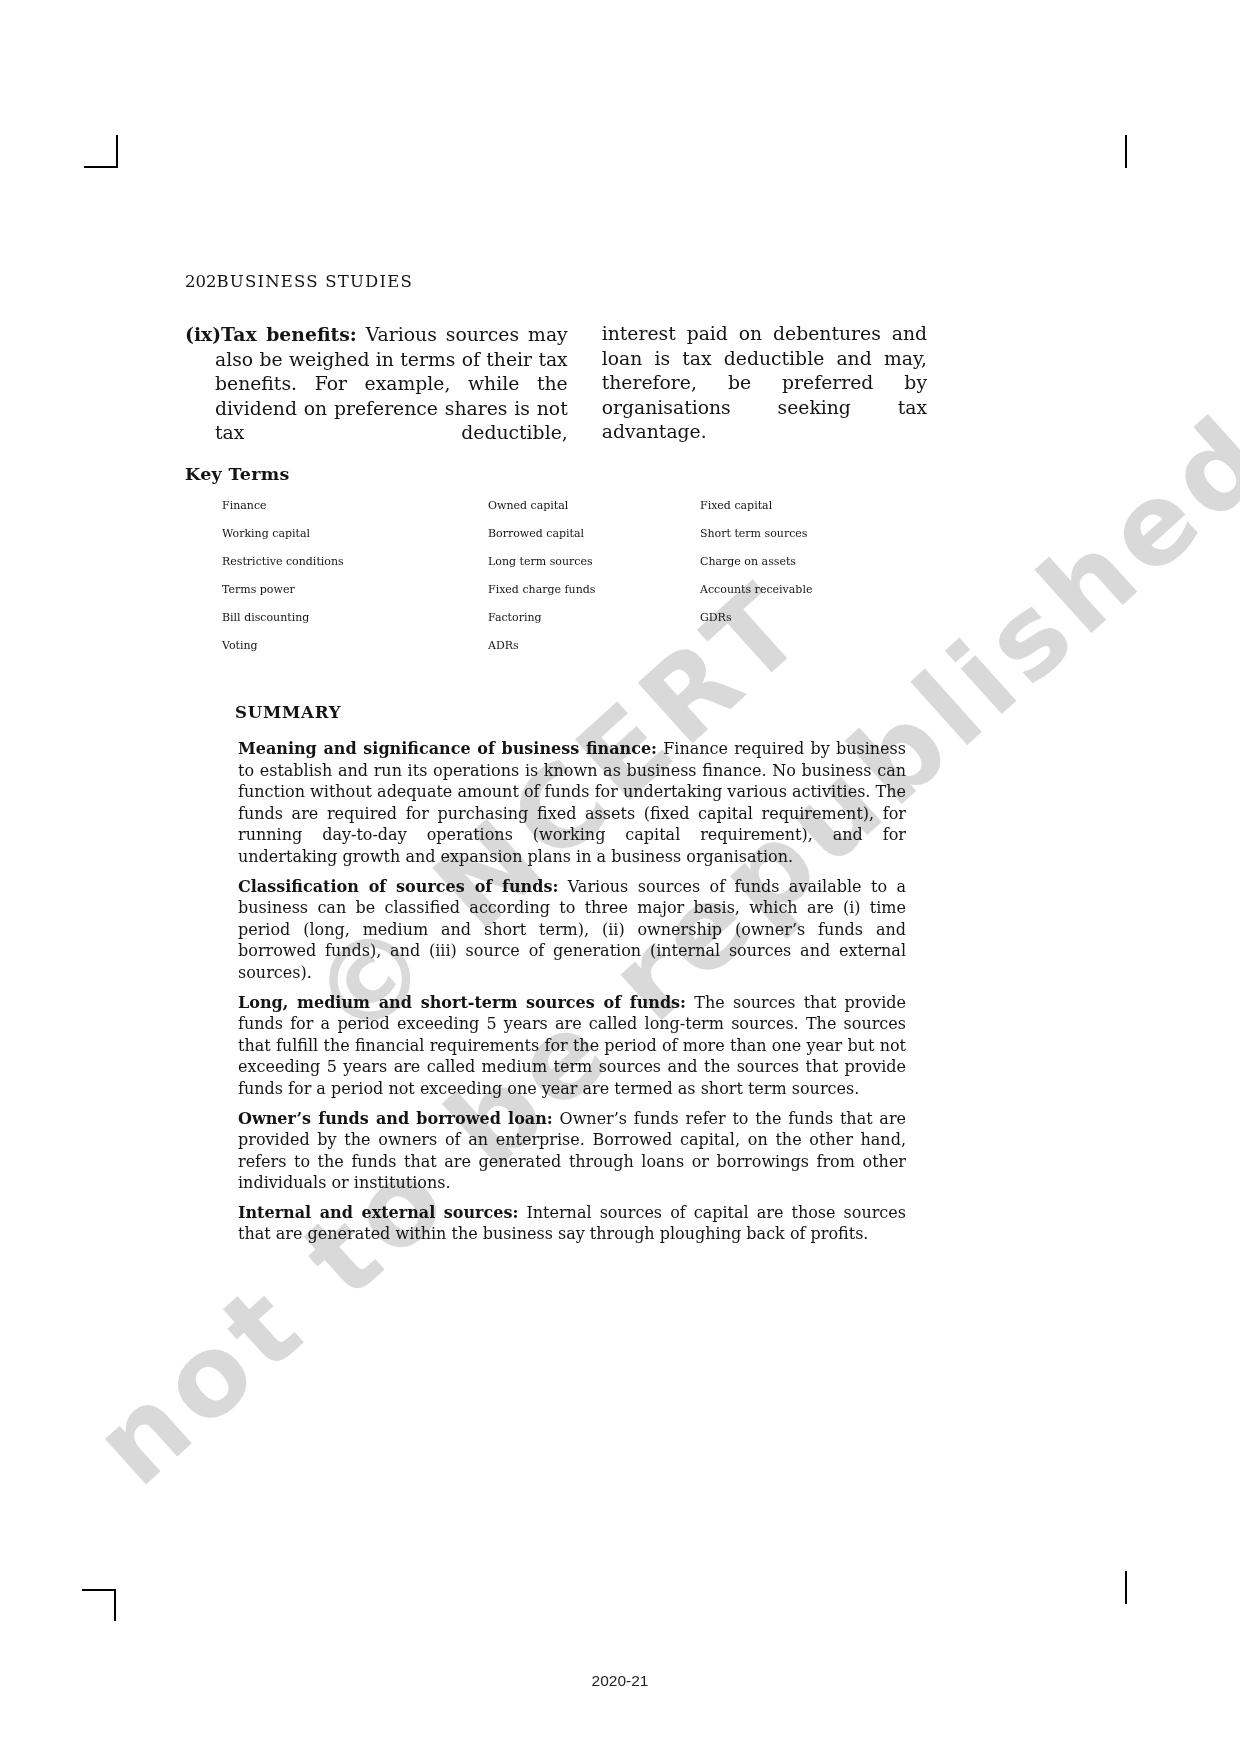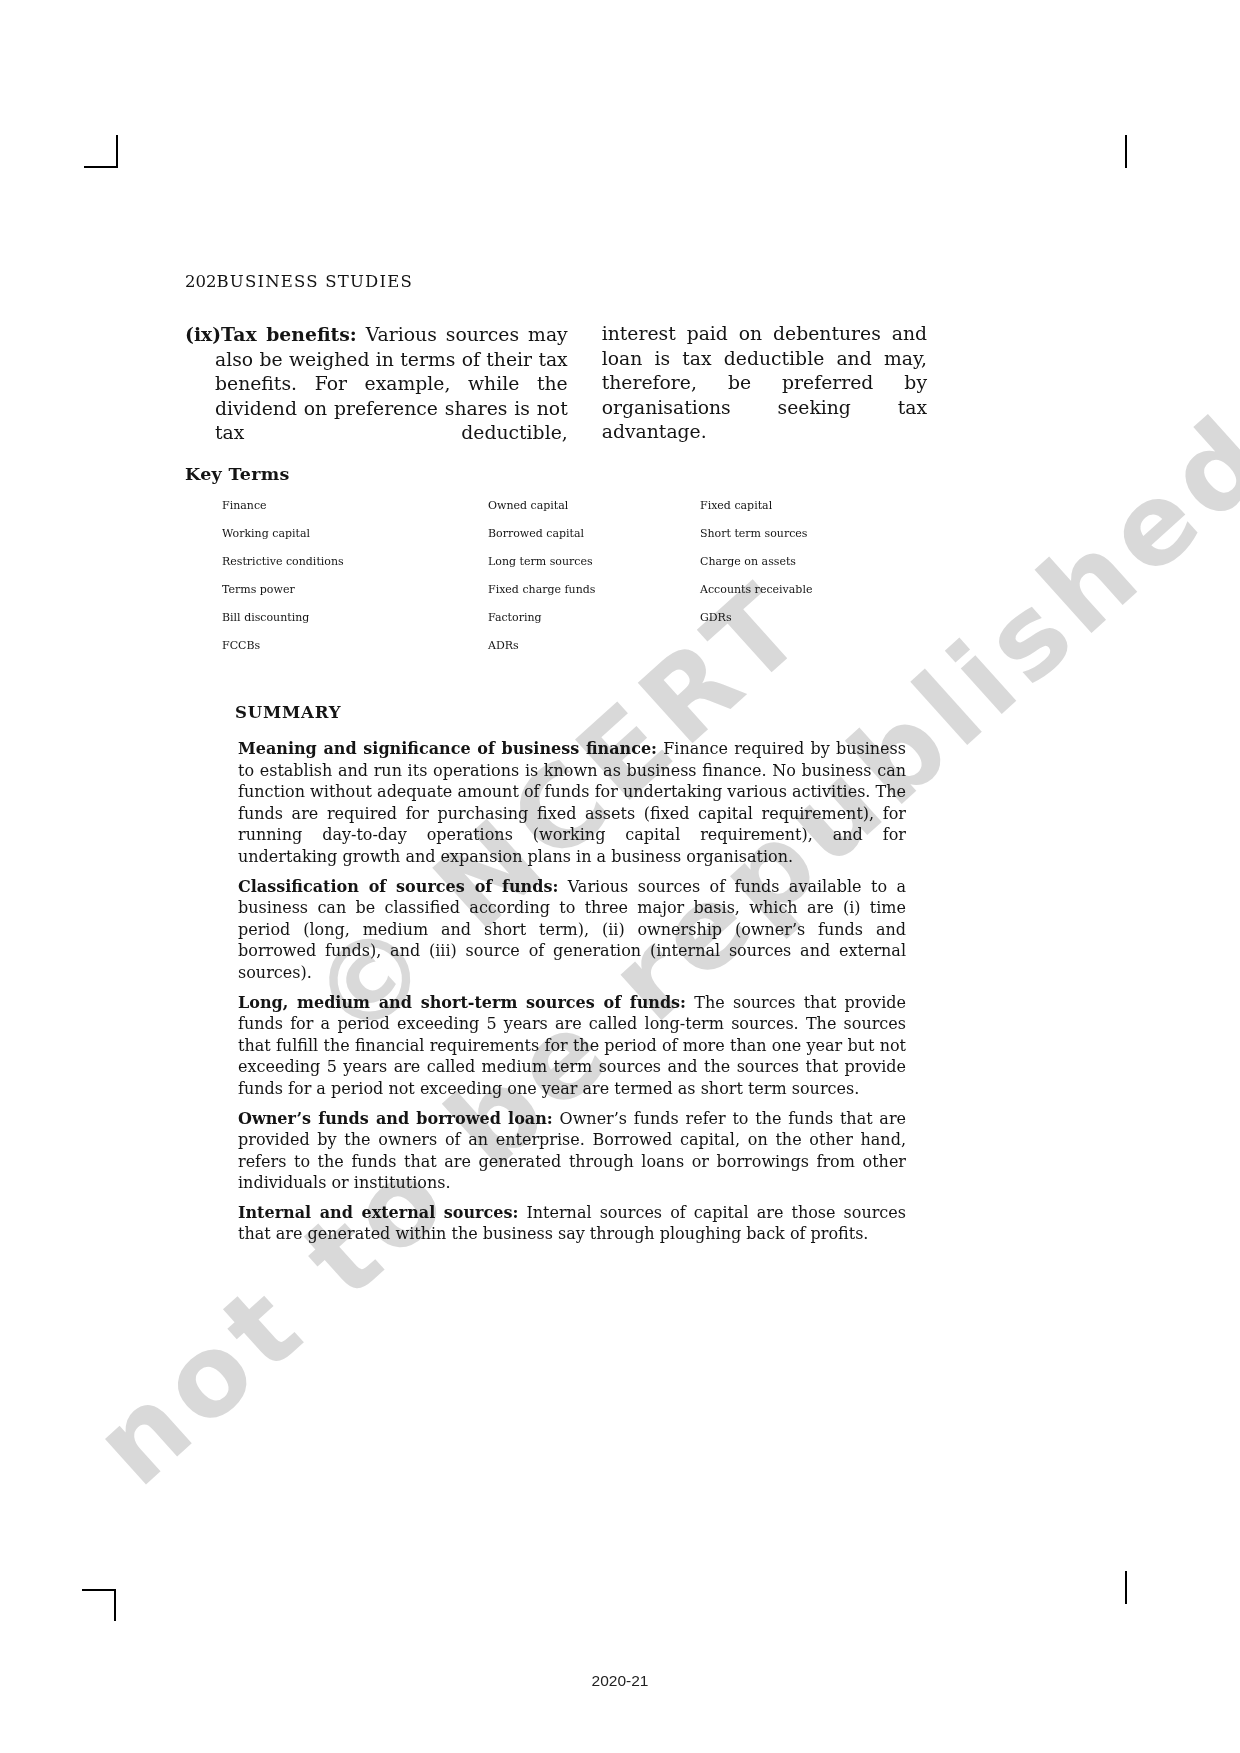--- a/index.html
+++ b/index.html
@@ -130,21 +130,21 @@
       <span class="kt-cell">Short term sources</span>
       <span class="kt-cell">Restrictive conditions</span>
       <span class="kt-cell">Long term sources</span>
       <span class="kt-cell">Charge on assets</span>
       <span class="kt-cell">Terms power</span>
       <span class="kt-cell">Fixed charge funds</span>
       <span class="kt-cell">Accounts receivable</span>
       <span class="kt-cell">Bill discounting</span>
       <span class="kt-cell">Factoring</span>
       <span class="kt-cell">GDRs</span>
-      <span class="kt-cell">FCCBs</span>
+      <span class="kt-cell">Voting</span>
       <span class="kt-cell">ADRs</span>
     </div>
 
     <h4 class="summary-heading">SUMMARY</h4>
 
     <div class="summary">
       <p><b>Meaning and significance of business finance:</b><span> Finance required by business to establish and run its operations is known as business finance. No business can function without adequate amount of funds for undertaking various activities. The funds are required for purchasing fixed assets (fixed capital requirement), for running day-to-day operations (working capital requirement), and for undertaking growth and expansion plans in a business organisation.</span></p>
       <p><b>Classification of sources of funds:</b><span> Various sources of funds available to a business can be classified according to three major basis, which are (i) time period (long, medium and short term), (ii) ownership (owner’s funds and borrowed funds), and (iii) source of generation (internal sources and external sources).</span></p>
       <p><b>Long, medium and short-term sources of funds:</b><span> The sources that provide funds for a period exceeding 5 years are called long-term sources. The sources that fulfill the financial requirements for the period of more than one year but not exceeding 5 years are called medium term sources and the sources that provide funds for a period not exceeding one year are termed as short term sources.</span></p>
       <p><b>Owner’s funds and borrowed loan:</b><span> Owner’s funds refer to the funds that are provided by the owners of an enterprise. Borrowed capital, on the other hand, refers to the funds that are generated through loans or borrowings from other individuals or institutions.</span></p>

